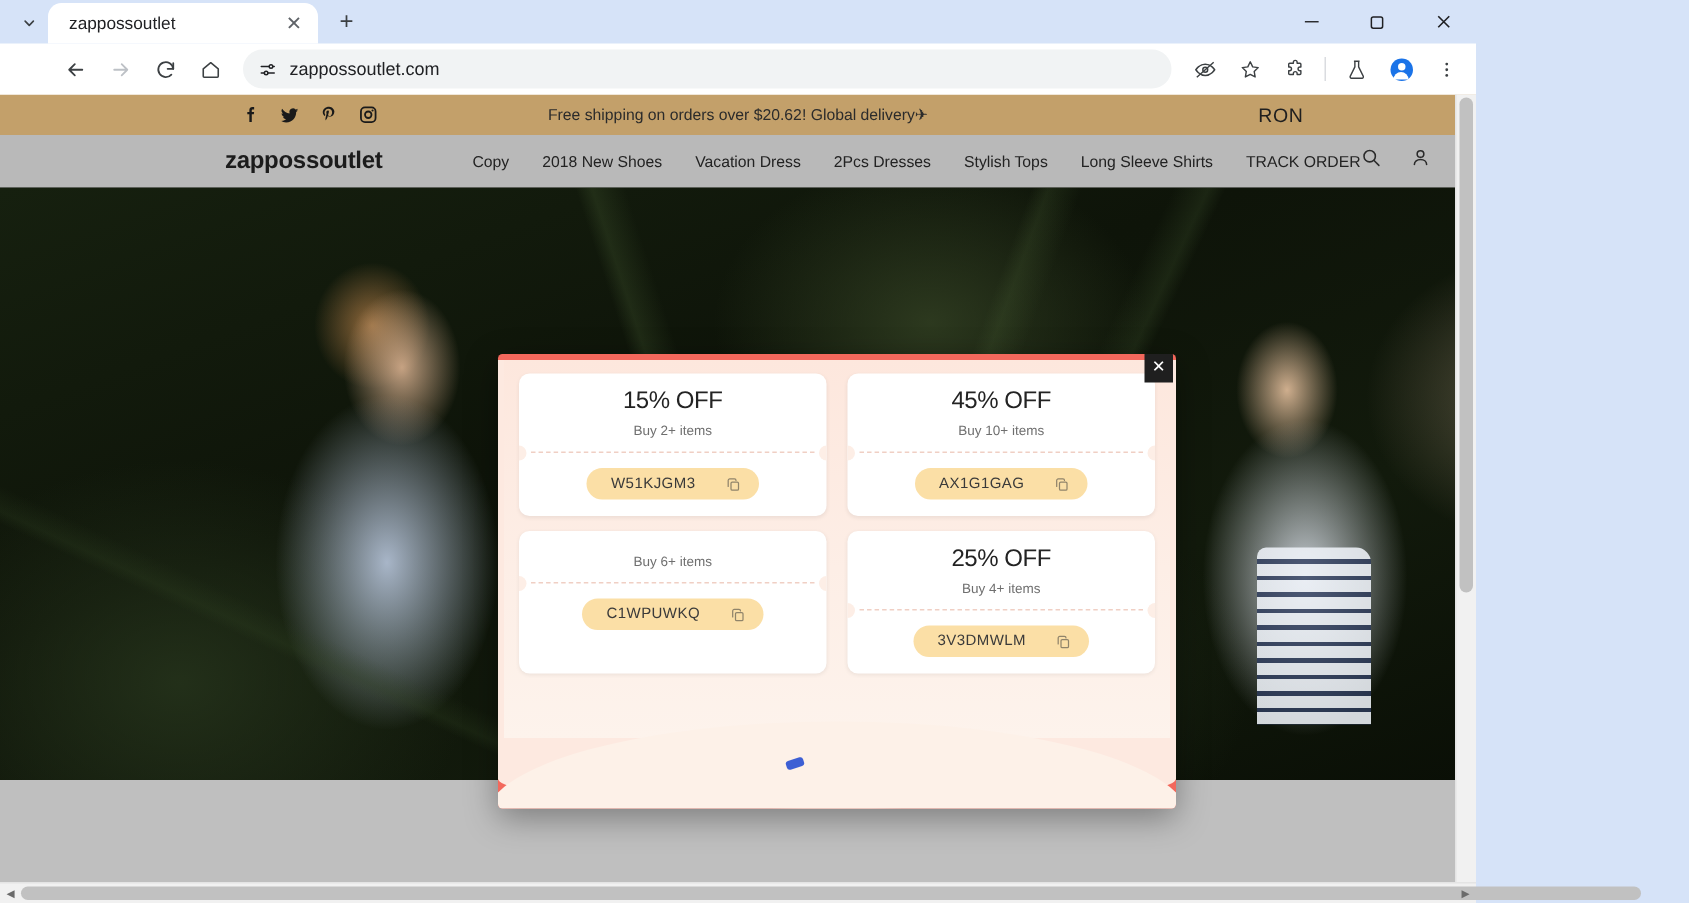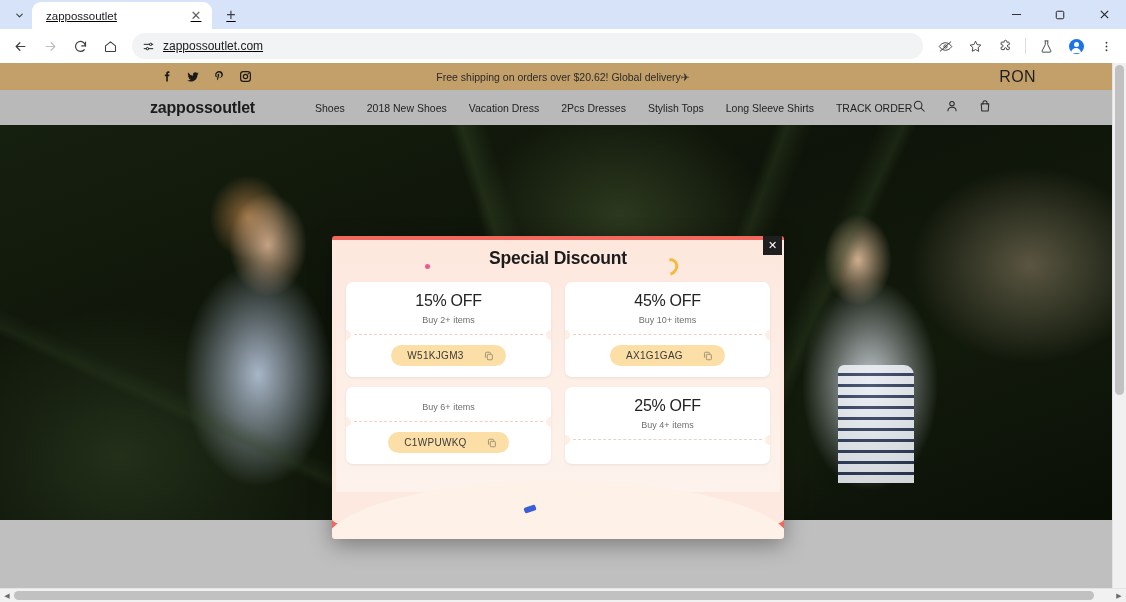--- a/index.html
+++ b/index.html
@@ -4,21 +4,21 @@
 <style>
   * { box-sizing: border-box; margin: 0; padding: 0; }
   html, body {
     width: 1126px; height: 602px;
     overflow: hidden;
     font-family: "Liberation Sans", sans-serif;
     background: #d6e3f8;
   }
 
   
-  .browser { width: 1126px; height: 602px; position: relative; background: #fff; text-decoration: underline; }
+  .browser { width: 984px; height: 602px; position: relative; background: #fff; }
 
   .tabstrip {
     height: 29px; background: #d6e3f8;
     display: flex; align-items: flex-end; padding-left: 6px; position: relative;
   }
   .tab-listbtn {
     width: 26px; height: 26px; display: flex; align-items: center; justify-content: center;
     color: #3c4043; margin-bottom: 1px;
   }
   .tab {
@@ -36,21 +36,21 @@
     font-size: 16px; color: #3c4043;
   }
   .wincontrols {
     position: absolute; right: 0; top: 0; height: 29px; display: flex; align-items: center;
   }
   .wc { width: 44px; height: 29px; display: flex; align-items: center; justify-content: center;
         color: #202124; font-size: 12px; }
 
   .toolbar {
     height: 34px; background: #ffffff; display: flex; align-items: center;
-    padding: 16px 6px; gap: 2px;
+    padding: 16px 6px; gap: 2px; margin-left: 30px;
   }
   .tb-btn {
     width: 28px; height: 28px; border-radius: 50%;
     display: flex; align-items: center; justify-content: center;
     color: #3c4043;
   }
   .tb-btn.dim { color: #bdc1c6; }
   .omnibox {
     flex: 1; height: 26px; background: #f1f3f4; border-radius: 13px;
     display: flex; align-items: center; padding: 0 10px; margin: 0 6px;
@@ -79,22 +79,22 @@
     display: flex; align-items: center; position: relative;
     padding: 0 30px;
   }
   .socials { display: flex; align-items: center; gap: 13px; margin-left: 130px; }
   .soc { color: #1a1a1a; display: flex; align-items: center; }
   .promo-text {
     position: absolute; left: 0; right: 0; text-align: center;
     font-size: 10.5px; color: #2b2b2b; pointer-events: none;
   }
   .promo-cur {
-    margin-left: auto; font-size: 16px; color: #1f1f1f; letter-spacing: .4px;
-    z-index: 2; margin-right: 60px;
+    margin-left: auto; font-size: 13px; color: #1f1f1f; letter-spacing: .4px;
+    z-index: 2; margin-right: 85px;
   }
 
   
   .siteheader {
     height: 35px; background: #b9b9b9;
     display: flex; align-items: center; padding: 0 140px 0 150px;
   }
   .logo { font-size: 16px; font-weight: 700; color: #1c1c1c; letter-spacing: -.2px; }
   .nav { display: flex; align-items: center; gap: 22px; margin-left: 60px; }
   .nav a { font-size: 10.5px; color: #232323; text-decoration: none; white-space: nowrap; }
@@ -387,21 +387,21 @@
             </svg>
         </span>
       </div>
       <div class="promo-text">Free shipping on orders over $20.62! Global delivery✈</div>
       <div class="promo-cur">RON</div>
     </div>
 
     <div class="siteheader">
       <div class="logo">zappossoutlet</div>
       <div class="nav">
-        <a href="#">Shoes</a>
+        <a href="#">Copy</a>
         <a href="#">2018 New Shoes</a>
         <a href="#">Vacation Dress</a>
         <a href="#">2Pcs Dresses</a>
         <a href="#">Stylish Tops</a>
         <a href="#">Long Sleeve Shirts</a>
         <a href="#">TRACK ORDER</a>
       </div>
       <div class="hdr-icons">
         <span>
           <svg width="14" height="14" viewBox="0 0 24 24">
@@ -446,21 +446,20 @@
       <div class="modal">
         <div class="modal-inner"></div>
         <div class="modal-sheen"></div>
         <div class="modal-bottom-curve"></div>
 
         <div class="modal-close">✕</div>
 
         <div class="deco-dot"></div>
         <div class="deco-swoosh"></div>
 
-        <div class="modal-title">Special Discount</div>
 
         <div class="cards">
 
           <div class="card">
             <div class="card-top">
               <div class="card-pct">15% OFF</div>
               <div class="card-cond">Buy 2+ items</div>
             </div>
             <div class="card-sep"></div>
             <div class="card-bottom">
@@ -512,20 +511,31 @@
               </div>
             </div>
           </div>
 
           <div class="card">
             <div class="card-top">
               <div class="card-pct">25% OFF</div>
               <div class="card-cond">Buy 4+ items</div>
             </div>
             <div class="card-sep"></div>
+            <div class="card-bottom">
+              <div class="code-pill">
+                <span>3V3DMWLM</span>
+                <span class="copy-ico">
+                  <svg width="10" height="10" viewBox="0 0 24 24">
+                      <rect x="8" y="8" width="12" height="13" rx="2" fill="none" stroke="currentColor" stroke-width="2"></rect>
+                      <path d="M16 5.5A2.5 2.5 0 0013.5 3H6a2.5 2.5 0 00-2.5 2.5V15" fill="none" stroke="currentColor" stroke-width="2" stroke-linecap="round"></path>
+                    </svg>
+                </span>
+              </div>
+            </div>
           </div>
 
         </div>
 
         <div class="deco-tick"></div>
       </div>
     </div>
 
   </div>
 

